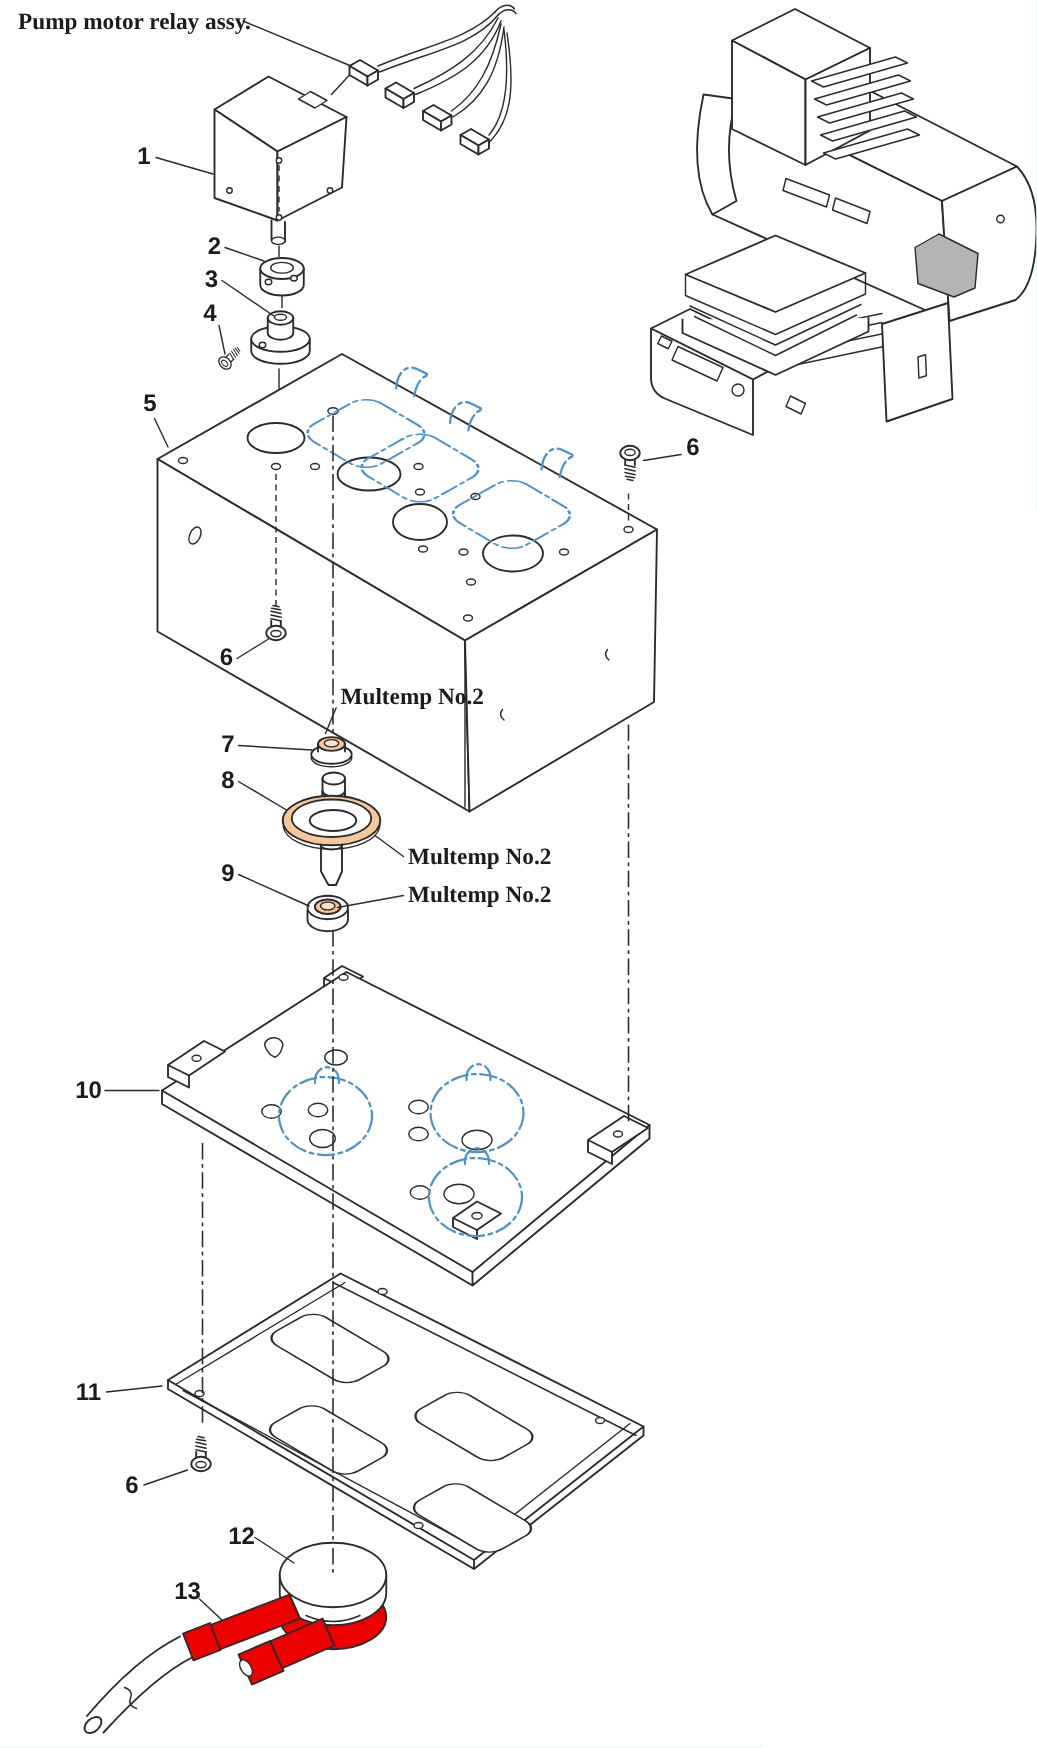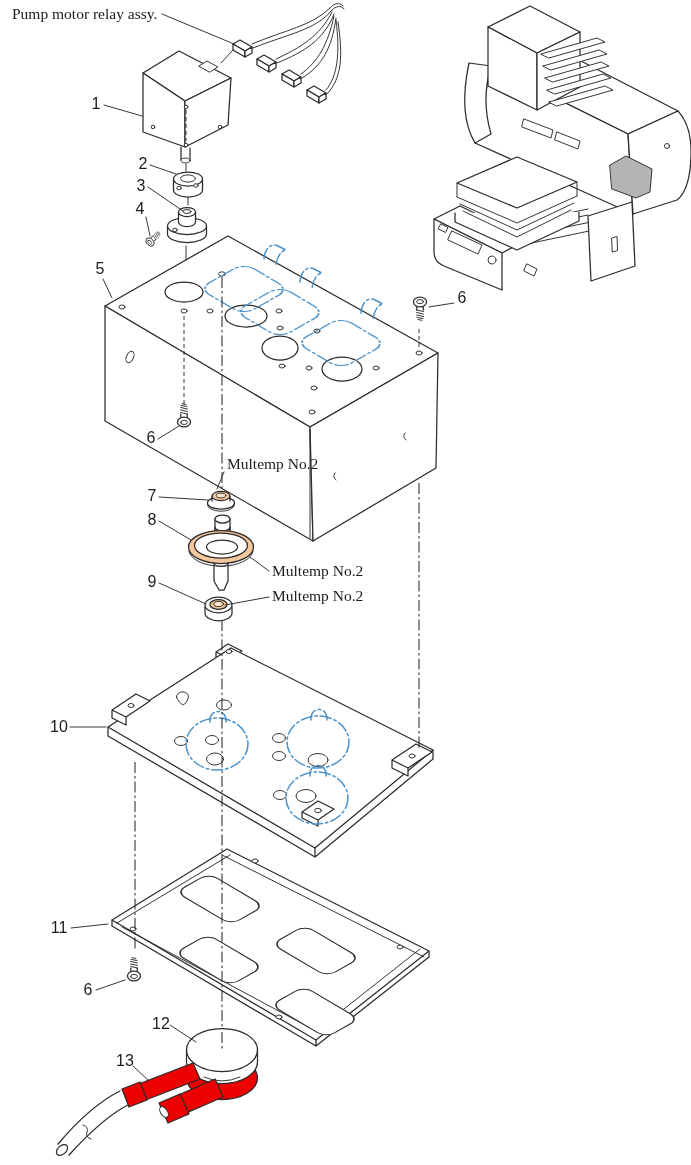--- a/index.html
+++ b/index.html
@@ -1,17 +1,17 @@
 <!DOCTYPE html>
 <html><head>
 <meta charset="utf-8">
 <style>
   html,body{margin:0;padding:0;background:#fff;}
   .stage{position:relative;width:691px;height:1165px;background:#86efac;overflow:hidden;
-         font-family:"Liberation Sans",sans-serif;}
+         font-family:"Liberation Sans",sans-serif;font-weight:bold;}
   svg{display:block;}
   .s{stroke-width:1.25;stroke-linecap:round;stroke-linejoin:round;}
   .thin{stroke-width:0.95;stroke-linecap:round;stroke-linejoin:round;}
   .dash{stroke-width:0.95;stroke-dasharray:4 3;}
   .cdash{stroke-width:1.05;stroke-dasharray:11 3 2.5 3;}
   .phantom{fill:none;stroke-width:1.5;stroke-dasharray:11 3 2.5 3;stroke-linecap:round;}
   .num{font-family:"Liberation Sans",sans-serif;font-size:16px;text-anchor:middle;stroke:none;}
   .lbl{font-family:"Liberation Serif",serif;font-size:15.5px;stroke:none;}
 </style>
 </head>

